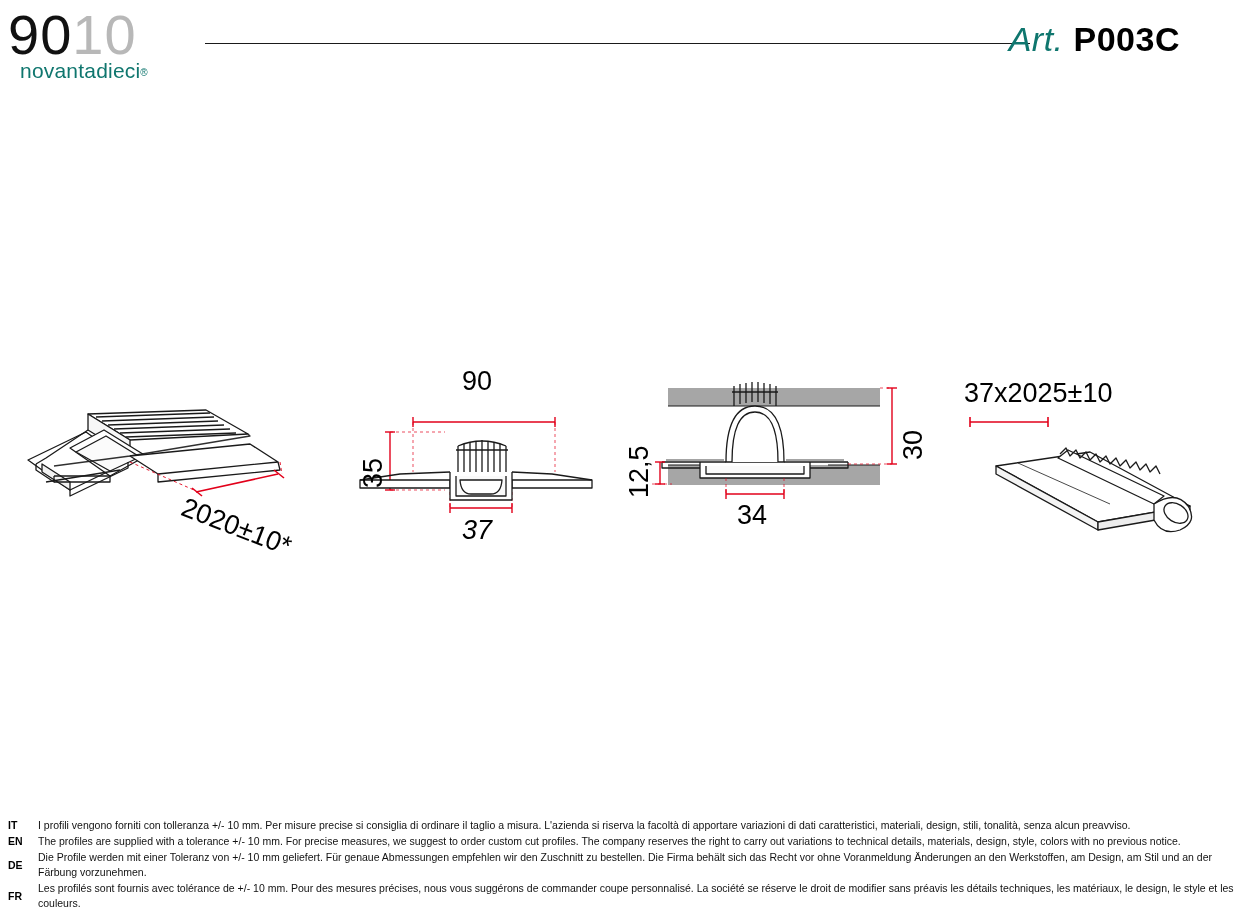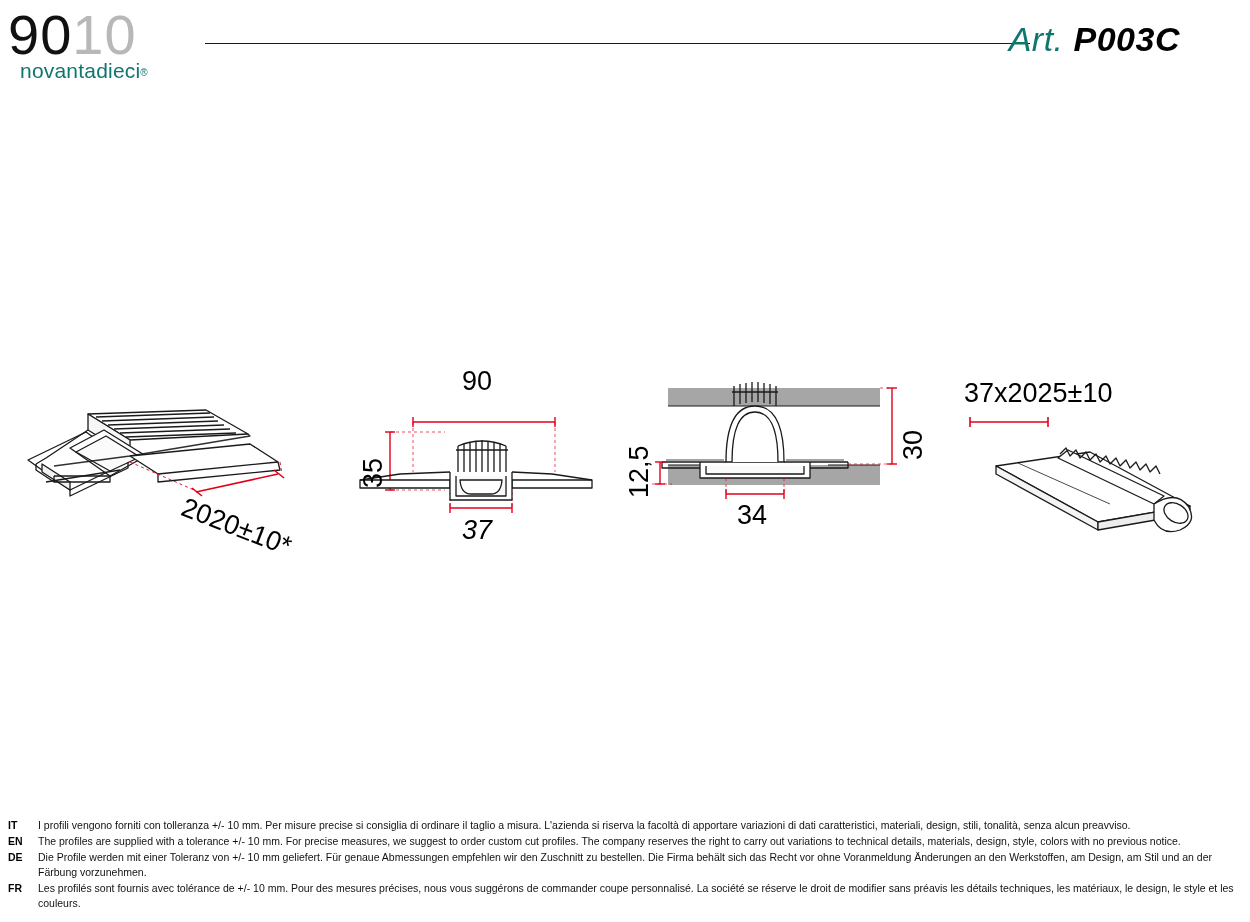--- a/index.html
+++ b/index.html
@@ -60,21 +60,21 @@
   }
   .art {
     position: absolute;
     right: 26px;
     top: 20px;
     font-size: 34px;
     letter-spacing: 0.5px;
     white-space: nowrap;
   }
   .art .art-label { color: #0f766e; font-weight: 400; font-style: italic; }
-  .art .art-code { color: #000000; font-weight: 700; font-style: italic; }
+  .art .art-code { color: #000000; font-weight: 700; }
 
   
   .drawings {
     position: absolute;
     left: 0;
     top: 330px;
     width: 1250px;
     height: 260px;
   }
   .panel { position: absolute; }
@@ -92,21 +92,21 @@
 
   
   .footer {
     position: absolute;
     left: 0;
     bottom: 10px;
     width: 1250px;
   }
   .note-row {
     display: flex;
-    align-items: flex-start;
+    align-items: center;
     padding: 0 8px 1px 8px;
     font-size: 10.5px;
     line-height: 15px;
   }
   .note-lang {
     width: 30px;
     flex: 0 0 30px;
     font-weight: 700;
     color: #000;
   }

